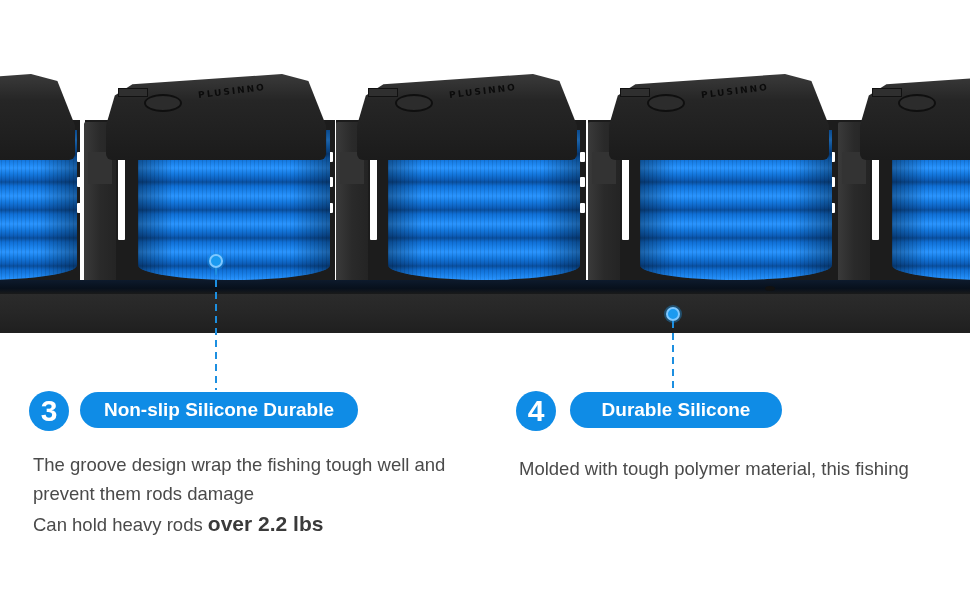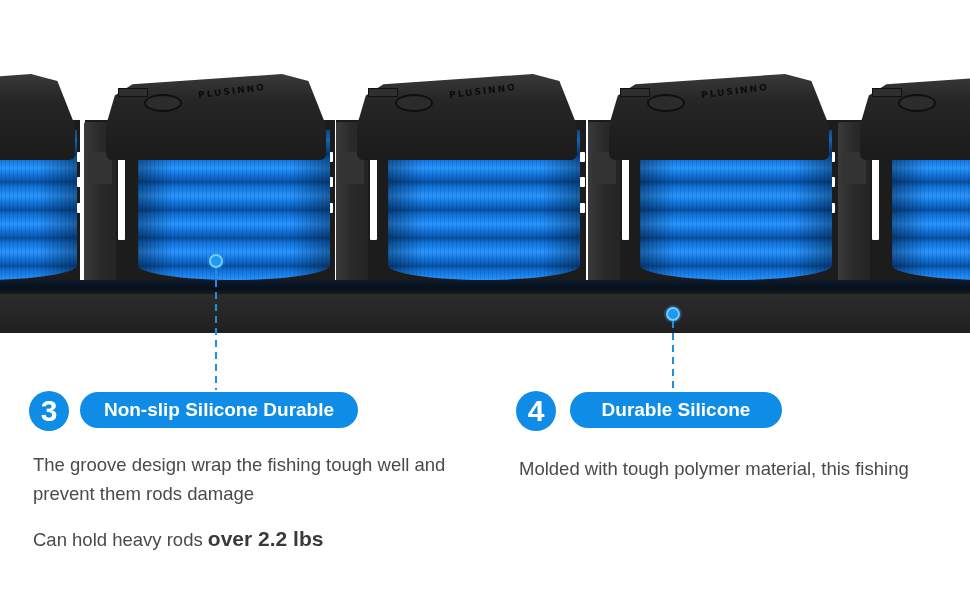--- a/index.html
+++ b/index.html
@@ -145,21 +145,21 @@
 
 <div class="marker-dot" style="left:666px; top:307px;"></div>
 <div class="dash-line" style="left:672px; top:321px; height:70px;"></div>
 
 <div class="feature">
   <div class="num-badge" style="left:29px; top:391px;">3</div>
   <div class="pill" style="left:80px; top:392px; width:278px;">Non-slip Silicone Durable</div>
   <div class="desc" style="left:33px; top:450px; width:460px;">
     <div>The groove design wrap the fishing tough well and</div>
     <div>prevent them rods damage</div>
-    <div style="margin-top:16px;">
+    <div style="margin-top:1px;">
       <span>Can hold heavy rods </span><span class="strong">over 2.2 lbs</span>
     </div>
   </div>
 </div>
 
 <div class="feature">
   <div class="num-badge" style="left:516px; top:391px;">4</div>
   <div class="pill" style="left:570px; top:392px; width:212px;">Durable Silicone</div>
   <div class="desc" style="left:519px; top:454px; width:450px;">
     <div>Molded with tough polymer material, this fishing</div>

